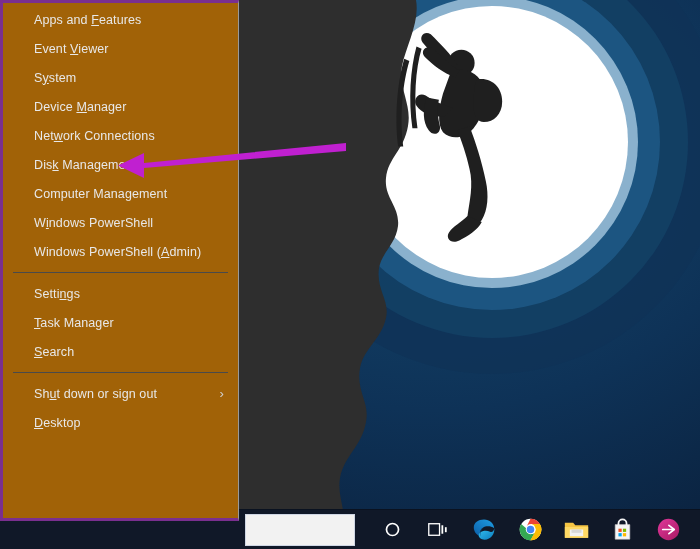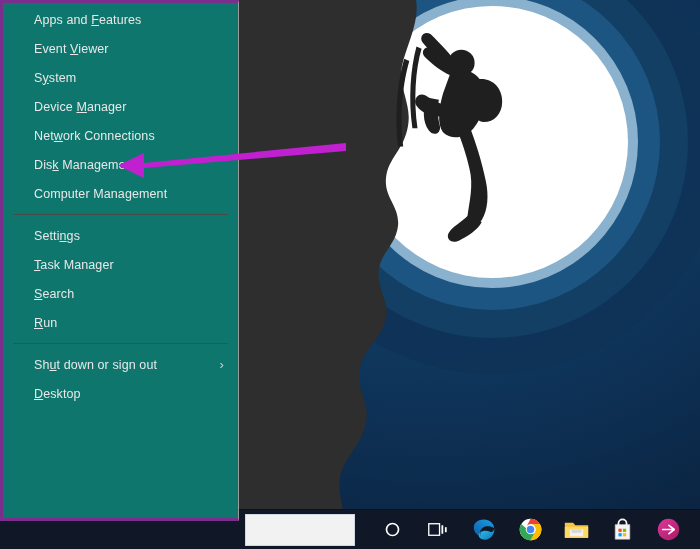--- a/index.html
+++ b/index.html
@@ -28,21 +28,21 @@
   #tray-icons { display:flex; align-items:center; gap:0px; margin-left:14px; }
   .tb-icon {
     width:46px; height:40px; display:flex; align-items:center; justify-content:center;
     cursor:default;
   }
   .tb-icon svg { display:block; }
 
   
   #powermenu {
     position:absolute; left:0; top:0; width:239px; height:521px;
-    background:#0f766e;
+    background:#a16207;
     border-left:3px solid #7a2f8f;
     border-top:3px solid #7a2f8f;
     border-right:1px solid #9a9a9a;
     border-bottom:3px solid #7a2f8f;
     padding-top:2px;
     z-index:5;
   }
   .menu-list { list-style:none; }
   .menu-item {
     height:29px; display:flex; align-items:center;
@@ -248,32 +248,35 @@
       </li>
       <li class="menu-item">
         <span class="menu-label">Net<u>w</u>ork Connections</span>
       </li>
       <li class="menu-item">
         <span class="menu-label">Dis<u>k</u> Management</span>
       </li>
       <li class="menu-item">
         <span class="menu-label">Computer Mana<u>g</u>ement</span>
       </li>
+      <li class="menu-item">
+        <span class="menu-label">W<u>i</u>ndows PowerShell</span>
+      </li>
+      <li class="menu-item">
+        <span class="menu-label">Windows PowerShell (<u>A</u>dmin)</span>
+      </li>
       <li class="menu-sep"></li>
       <li class="menu-item">
         <span class="menu-label">Setti<u>n</u>gs</span>
       </li>
       <li class="menu-item">
         <span class="menu-label"><u>T</u>ask Manager</span>
       </li>
       <li class="menu-item">
         <span class="menu-label"><u>S</u>earch</span>
-      </li>
-      <li class="menu-item">
-        <span class="menu-label"><u>R</u>un</span>
       </li>
       <li class="menu-sep"></li>
       <li class="menu-item">
         <span class="menu-label">Sh<u>u</u>t down or sign out</span>
         <span class="submenu-arrow">›</span>
       </li>
       <li class="menu-item">
         <span class="menu-label"><u>D</u>esktop</span>
       </li>
     </ul>

